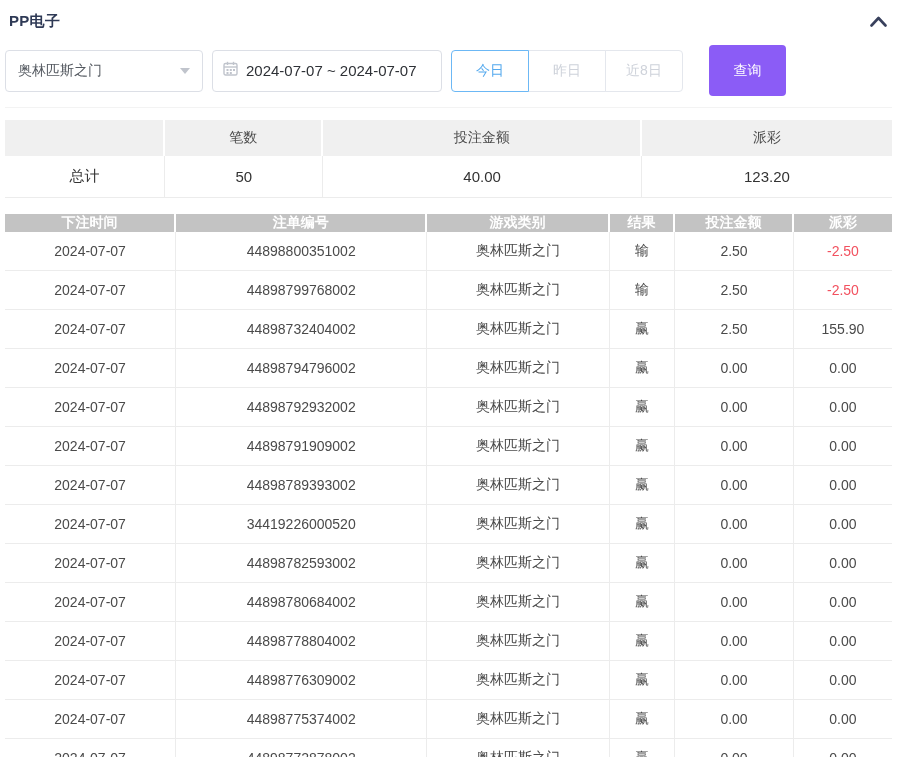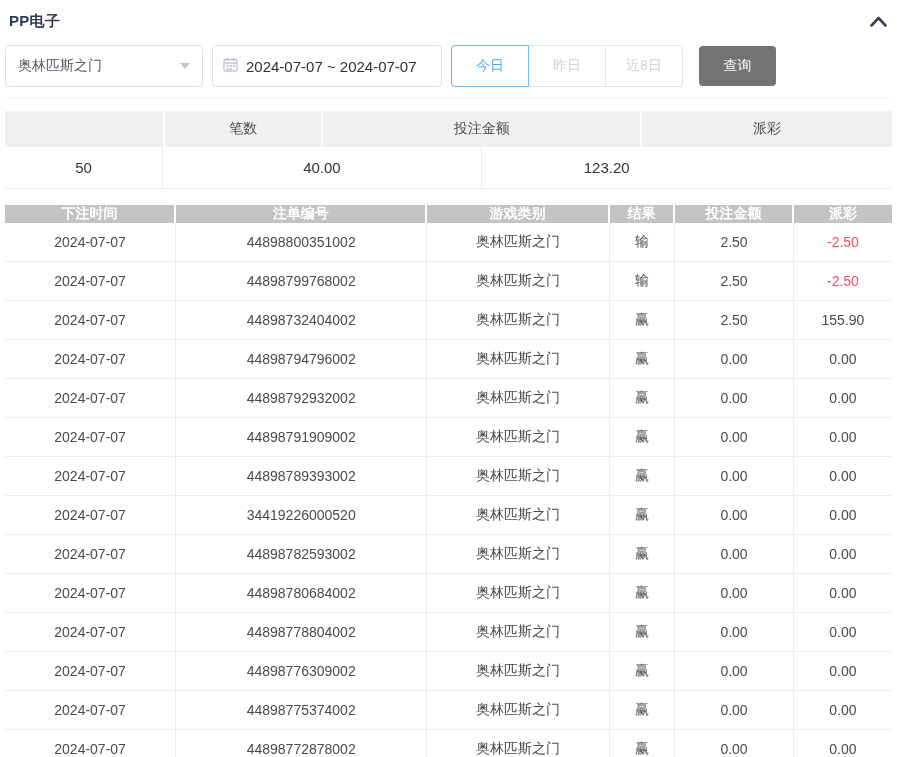--- a/index.html
+++ b/index.html
@@ -26,23 +26,23 @@
     border-radius:4px; display:flex; align-items:center; padding:0 10px; gap:8px;
     background:#fff; cursor:pointer; }
   .date-text { font-size:15px; color:#2e3136; white-space:nowrap; }
   .btn-group { display:flex; margin-left:9px; }
   .qbtn { width:78px; height:42px; display:flex; align-items:center; justify-content:center;
     font-size:14px; background:#fff; border:1px solid #e4e7ed; color:#ced2da; cursor:pointer; }
   .qbtn + .qbtn { margin-left:-1px; }
   .qbtn.first { border-radius:4px 0 0 4px; }
   .qbtn.last { border-radius:0 4px 4px 0; }
   .qbtn.active { border:1px solid #6cb8f5; color:#54a9ee; position:relative; z-index:2; }
-  .search-btn { margin-left:16px; width:77px; height:40px; border:none; border-radius:4px;
+  .search-btn { margin-left:26px; width:77px; height:51px; border:none; border-radius:4px;
     color:#fff; font-size:14px; display:flex; align-items:center; justify-content:center;
-    cursor:pointer; background:#737373; }
+    cursor:pointer; background:#8b5cf6; }
 
   
   .sum-table { margin-top:12px; }
   .sum-header { display:flex; }
   .sum-hcell { height:36px; background:#f0f0f0; display:flex; align-items:center;
     justify-content:center; font-size:14px; color:#4c4c4c; border-right:2px solid #fff; }
   .sum-hcell:last-child { border-right:none; }
   .sum-row { display:flex; border-bottom:1px solid #ececec; }
   .sum-cell { height:41px; display:flex; align-items:center; justify-content:center;
     font-size:15px; color:#333; border-right:1px solid #ececec; }
@@ -112,20 +112,21 @@
   </div>
 
   <div class="sum-table">
     <div class="sum-header">
       <div class="sum-hcell sc1"></div>
       <div class="sum-hcell sc2">笔数</div>
       <div class="sum-hcell sc3">投注金额</div>
       <div class="sum-hcell sc4">派彩</div>
     </div>
     <div class="sum-row">
+      <div class="sum-cell sc1">总计</div>
       <div class="sum-cell sc2">50</div>
       <div class="sum-cell sc3">40.00</div>
       <div class="sum-cell sc4">123.20</div>
     </div>
   </div>
 
   <div class="rec-table">
     <div class="rec-header">
       <div class="rec-hcell col-date">下注时间</div>
       <div class="rec-hcell col-order">注单编号</div>

